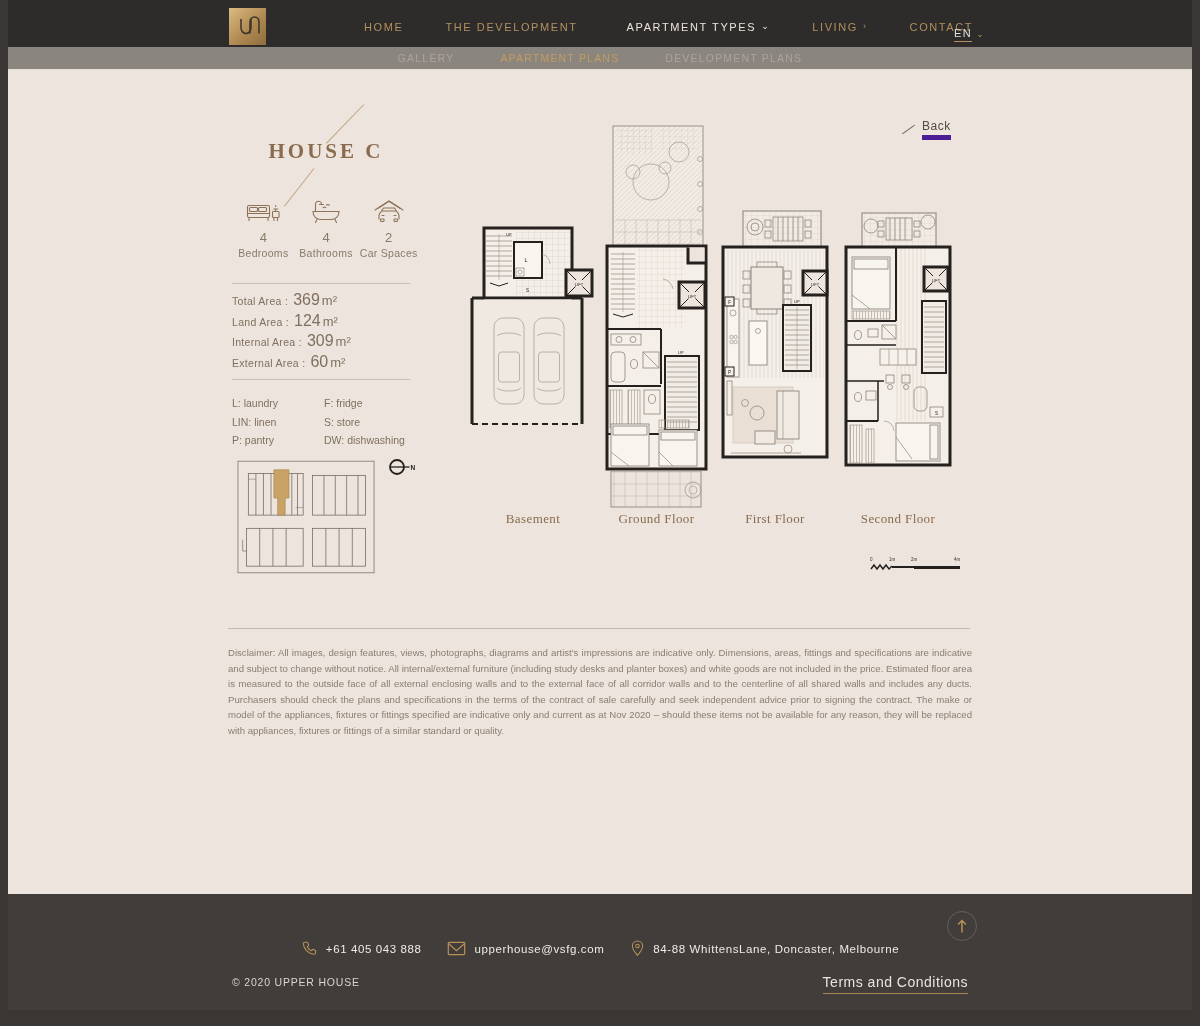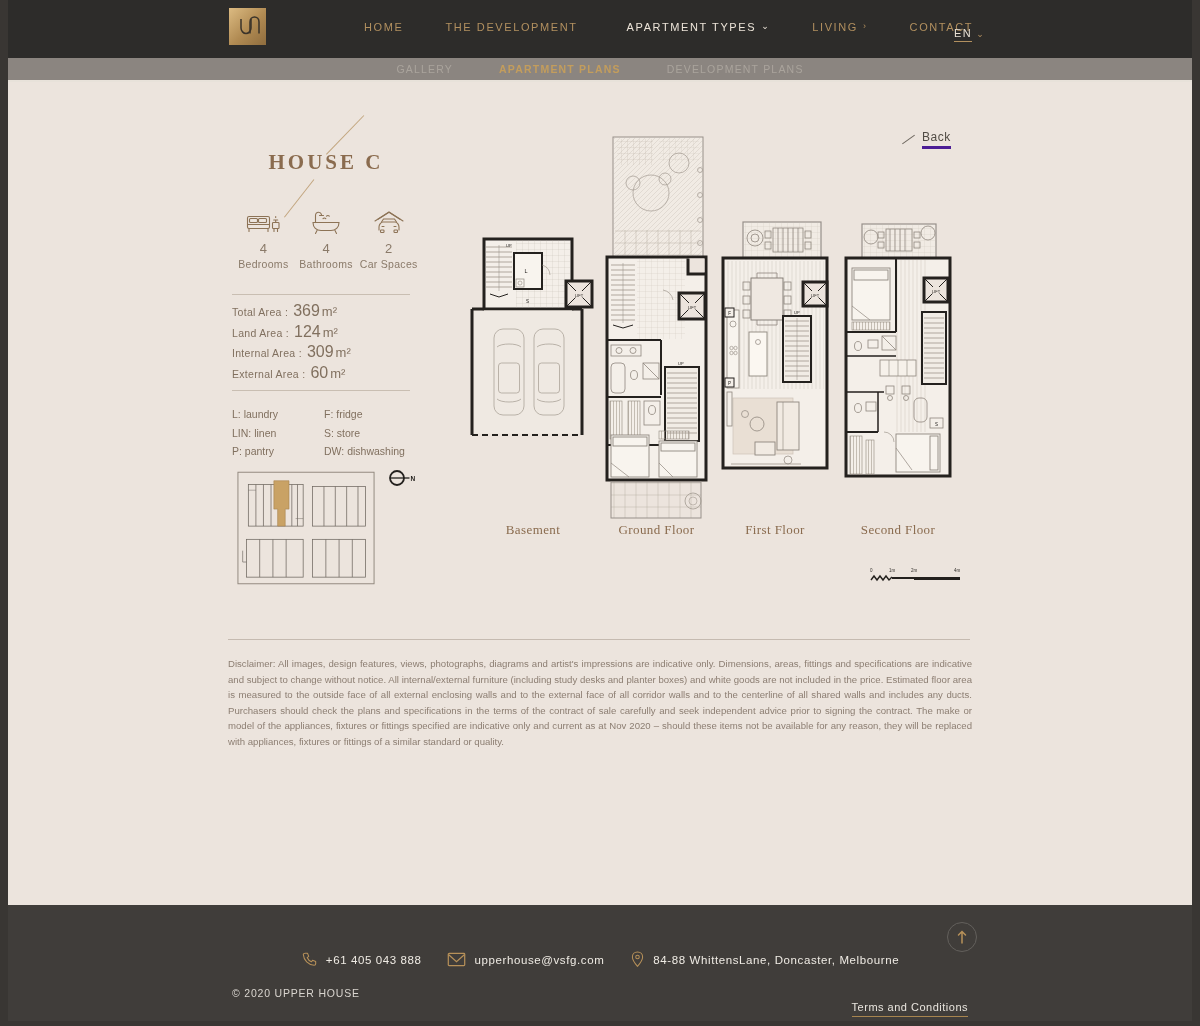--- a/index.html
+++ b/index.html
@@ -1,32 +1,32 @@
 <!DOCTYPE html>
 <html><head>
 <meta charset="utf-8">
 <style>
   html,body{margin:0;padding:0;background:#393633;width:1200px;height:1026px;overflow:hidden;
     font-family:"Liberation Sans",sans-serif;-webkit-font-smoothing:antialiased;}
   #page{margin:0 8px;width:1184px;height:1026px;position:relative;}
   
-  #header{height:58px;background:#2d2c2a;position:relative;}
+  #header{height:47px;background:#2d2c2a;position:relative;}
   .logo{position:absolute;left:221px;top:8px;width:37px;height:37px;
     background:linear-gradient(135deg,#dcbb82,#b08a52 55%,#8f6d3e);display:block;}
   .nav{position:absolute;left:356px;top:0;height:53px;display:flex;align-items:center;gap:42px;}
   .nav-item{font-size:11px;letter-spacing:1.6px;color:#b2905f;cursor:pointer;white-space:nowrap;display:flex;align-items:center;gap:5px;}
   .nav-item.active{color:#ece4d8;margin-left:7px;}
   .chev{font-size:9px;color:inherit;line-height:1;}
   .lang{position:absolute;left:946px;top:8px;height:53px;display:flex;align-items:center;gap:4px;
     font-size:11px;letter-spacing:1.5px;color:#e9e1d5;cursor:pointer;}
   .lang .lbl{border-bottom:1px solid #b2905f;padding-bottom:2px;}
   
   #subnav{height:22px;background:#8b8580;border-bottom:2px solid #e8e2da;display:flex;justify-content:center;align-items:center;gap:46px;}
   .subnav-item{font-size:10.5px;letter-spacing:1.2px;color:#aaa49c;cursor:pointer;}
-  .subnav-item.active{color:#c39d5c;font-weight:bold;}
+  .subnav-item.active{color:#c39d5c;font-weight:normal;}
   
   #main{position:relative;height:823px;background:#ece4dd;}
   .abs{position:absolute;}
   .h-title{left:222px;top:68px;width:192px;text-align:center;
     font-family:"Liberation Serif",serif;font-size:21px;letter-spacing:3px;color:#8a6b4e;font-weight:bold;}
   .diag{height:1px;background:#c2a57e;transform-origin:0 0;}
   #diag-a{left:318px;top:72px;width:54px;transform:rotate(-46deg);}
   #diag-b{left:276px;top:135px;width:48px;transform:rotate(-52deg);}
   .stats{left:224px;top:128px;width:188px;display:flex;}
   .stat{flex:1;text-align:center;color:#8a7a69;}
@@ -40,36 +40,36 @@
   .area-row .al{font-size:10.5px;letter-spacing:.3px;}
   .area-row .av{font-size:16px;margin-left:5px;}
   .area-row .au{font-size:13px;margin-left:2px;}
   .legend{left:224px;top:326px;width:190px;display:flex;color:#81705f;font-size:10.5px;}
   .legend .col{width:62px;margin-right:30px;}
   .legend .row{margin-bottom:6.5px;white-space:nowrap;}
   .minimap{left:229px;top:387px;}
   .compass{left:380px;top:386px;}
   .back{left:893px;top:48px;display:flex;align-items:center;gap:6px;cursor:pointer;}
   .back .slash{width:15px;height:1px;background:#6d675f;transform:rotate(-35deg);}
-  .back .bt{font-size:12px;color:#514c45;border-bottom:3px solid #4c1d95;padding-bottom:2px;letter-spacing:.5px;}
+  .back .bt{font-size:12px;color:#514c45;border-bottom:5px solid #4c1d95;padding-bottom:2px;letter-spacing:.5px;}
   .plan{position:absolute;}
   .floor-label{position:absolute;top:440px;text-align:center;
     font-family:"Liberation Serif",serif;font-size:13px;color:#8a6b4e;letter-spacing:.4px;}
   #fl0{left:460px;width:130px;} #fl1{left:595px;width:107px;}
   #fl2{left:707px;width:120px;} #fl3{left:830px;width:120px;}
   .scalebar{left:862px;top:483px;}
   #div3{left:220px;top:557px;width:742px;background:#c5bab0;}
   .disclaimer{left:220px;top:574px;width:744px;font-size:9.6px;line-height:1.62;color:#8c7e72;text-align:justify;}
   
   #footer{height:116px;background:#403d3a;position:relative;}
   .contact{position:absolute;top:45px;left:0;width:100%;display:flex;justify-content:center;gap:26px;align-items:center;}
   .c-item{display:flex;align-items:center;gap:8px;font-size:11.5px;letter-spacing:.6px;color:#efebe4;}
   .f-bottom-left{position:absolute;left:224px;top:82px;font-size:10.5px;letter-spacing:.8px;color:#d9d5cf;}
-  .f-terms{position:absolute;right:224px;top:80px;font-size:11px;letter-spacing:.5px;color:#e9e5de;
-    border-bottom:1px solid #a8854f;padding-bottom:3px;cursor:pointer;margin-top:16px;}
+  .f-terms{position:absolute;right:224px;top:80px;font-size:14px;letter-spacing:.5px;color:#e9e5de;
+    border-bottom:1px solid #a8854f;padding-bottom:3px;cursor:pointer;}
   .scrolltop{position:absolute;right:215px;top:17px;width:28px;height:28px;border:1px solid #63605c;border-radius:50%;
     display:flex;align-items:center;justify-content:center;cursor:pointer;}
   svg{display:block;}
   svg text{font-family:"Liberation Sans",sans-serif;}
 </style>
 </head>
 <body>
 
 <div id="page">
 

